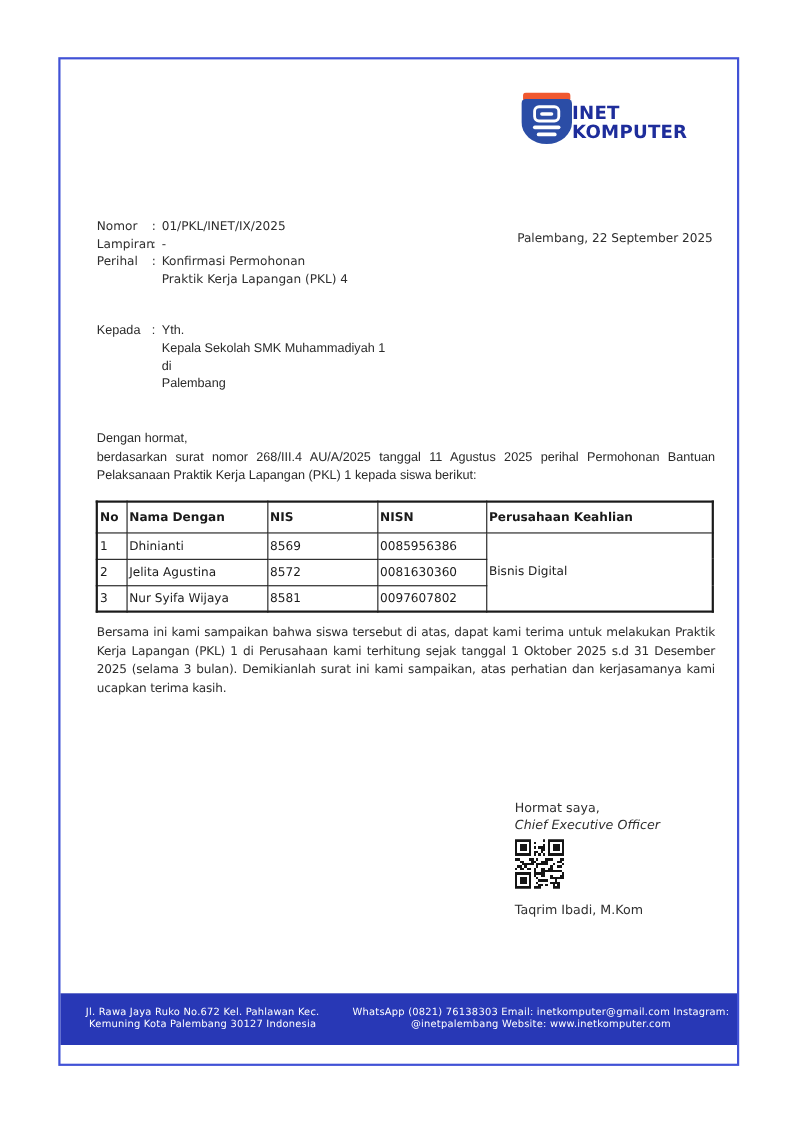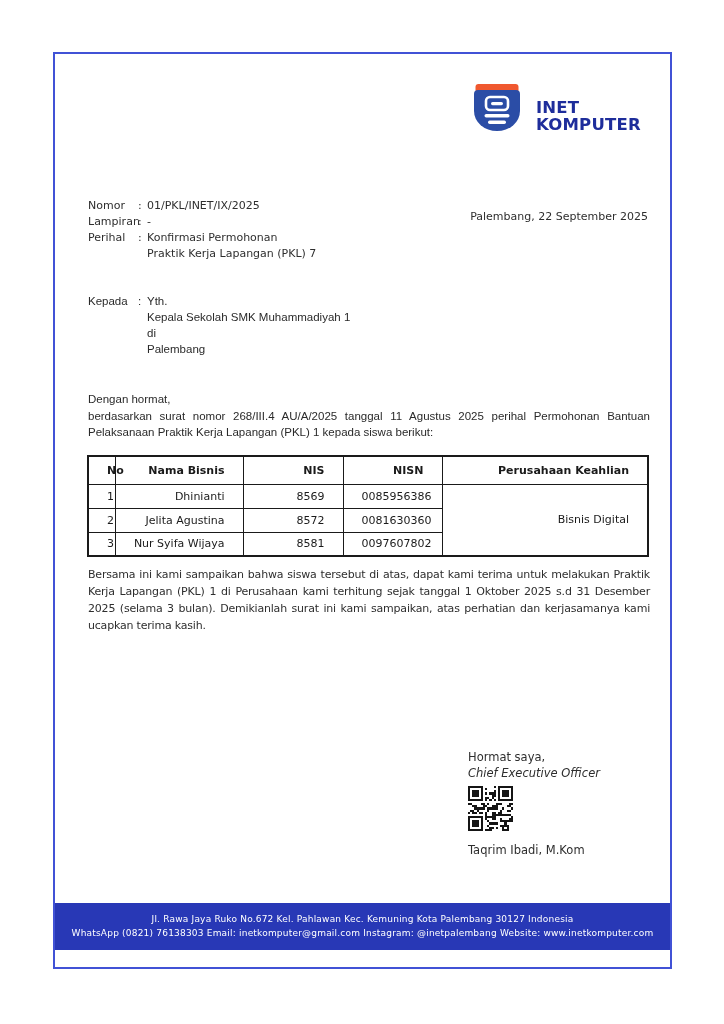--- a/index.html
+++ b/index.html
@@ -9,21 +9,21 @@
   *{margin:0;padding:0;box-sizing:border-box;}
   html,body{width:724px;height:1024px;background:#ffffff;overflow:hidden;}
   body{font-family:"DejaVu Sans",sans-serif;color:#2b2b2b;position:relative;}
 
   .frame{
     position:absolute;left:53px;top:52px;width:619px;height:917px;
     border:2px solid var(--border_blue);background:#fff;
   }
 
   
-  .logo{position:absolute;left:419px;top:30px;display:flex;gap:16px;align-items:center;}
+  .logo{position:absolute;left:419px;top:30px;display:flex;gap:0;}
   .logo-text{padding-top:10px;font-family:"DejaVu Sans",sans-serif;font-weight:bold;
     font-size:16.5px;line-height:17px;color:var(--navy);letter-spacing:.2px;}
 
   
   .meta{position:absolute;left:33px;top:144px;font-size:11px;line-height:16px;color:#2e2e2e;}
   .meta-row{display:flex;}
   .meta-label{width:50px;}
   .meta-colon{width:9px;}
   .date{position:absolute;top:156px;right:22px;font-size:11px;color:#2e2e2e;}
 
@@ -36,34 +36,34 @@
   
   .opening{position:absolute;left:33px;top:337px;width:562px;
     font-family:"Liberation Sans",sans-serif;font-size:11.5px;line-height:16.5px;color:#2a2a2a;}
   .opening p{text-align:justify;}
   .para2{position:absolute;left:33px;top:512px;width:562px;
     font-size:11px;line-height:17px;letter-spacing:-0.2px;text-align:justify;color:#2e2e2e;}
 
   
   .students{position:absolute;left:32px;top:401px;border-collapse:collapse;table-layout:fixed;
     width:560px;font-size:11px;color:#1a1a1a;border:2px solid #1a1a1a;}
-  .students th,.students td{border:1px solid #1a1a1a;text-align:right;vertical-align:middle;padding:0 18px;}
+  .students th,.students td{border:1px solid #1a1a1a;text-align:left;vertical-align:middle;padding:0 2px;}
   .students th{height:28px;font-weight:bold;font-size:11px;}
   .students td{height:24px;font-weight:normal;}
 
   
-  .signature{position:absolute;left:413px;top:672px;font-size:11.5px;line-height:16px;color:#2e2e2e;margin-top:23px;}
+  .signature{position:absolute;left:413px;top:672px;font-size:11.5px;line-height:16px;color:#2e2e2e;}
   .sig-title{font-style:italic;}
   .qr{width:45px;height:45px;margin-top:5px;}
   .sig-name{margin-top:11px;}
 
   
   .footer-band{
     position:absolute;left:0;right:0;bottom:17px;height:47px;background:var(--footer_blue);
-    display:flex;flex-direction:column;align-items:center;justify-content:center;row-gap:3px;
+    display:flex;flex-direction:row;align-items:center;justify-content:center;row-gap:3px;
     color:#ffffff;font-size:9px;line-height:11px;letter-spacing:.2px;text-align:center;
   }
 </style>
 </head>
 <body>
 
 <div class="frame">
 
   <div class="logo">
     <span>
@@ -94,21 +94,21 @@
       <span>-</span>
     </div>
     <div class="meta-row">
       <span class="meta-label">Perihal</span>
       <span class="meta-colon">:</span>
       <span>Konfirmasi Permohonan</span>
     </div>
     <div class="meta-row">
       <span class="meta-label"></span>
       <span class="meta-colon"></span>
-      <span>Praktik Kerja Lapangan (PKL) 7</span>
+      <span>Praktik Kerja Lapangan (PKL) 4</span>
     </div>
   </div>
 
   <div class="date">Palembang, 22 September 2025</div>
 
   <div class="kepada">
     <span class="meta-label">Kepada</span>
     <span class="meta-colon">:</span>
     <span>
       <div>Yth.</div>
@@ -127,21 +127,21 @@
     <colgroup>
       <col style="width:27px">
         <col style="width:128px">
         <col style="width:100px">
       <col style="width:99px">
         <col style="width:206px">
     </colgroup>
     <thead>
       <tr>
         <th>No</th>
-        <th>Nama Bisnis</th>
+        <th>Nama Dengan</th>
         <th>NIS</th>
         <th>NISN</th>
         <th>Perusahaan Keahlian</th>
       </tr>
     </thead>
     <tbody>
       <tr>
         <td>1</td>
         <td>Dhinianti</td>
         <td>8569</td>

